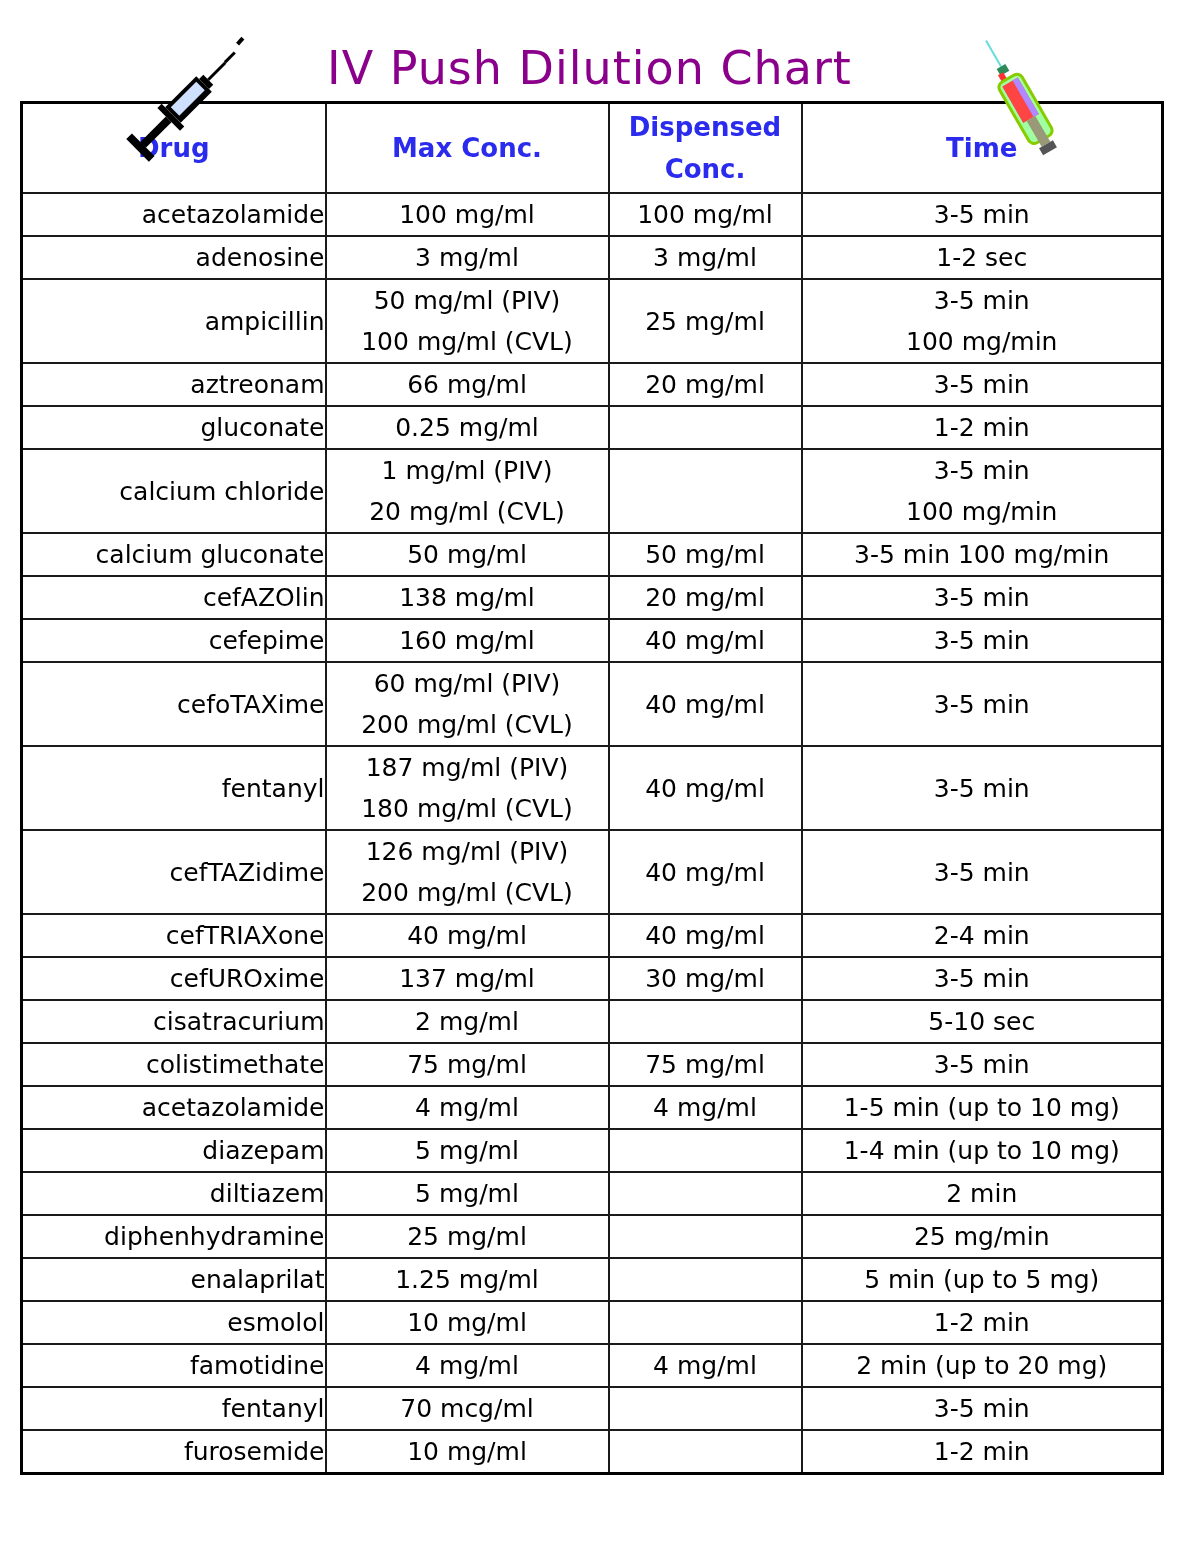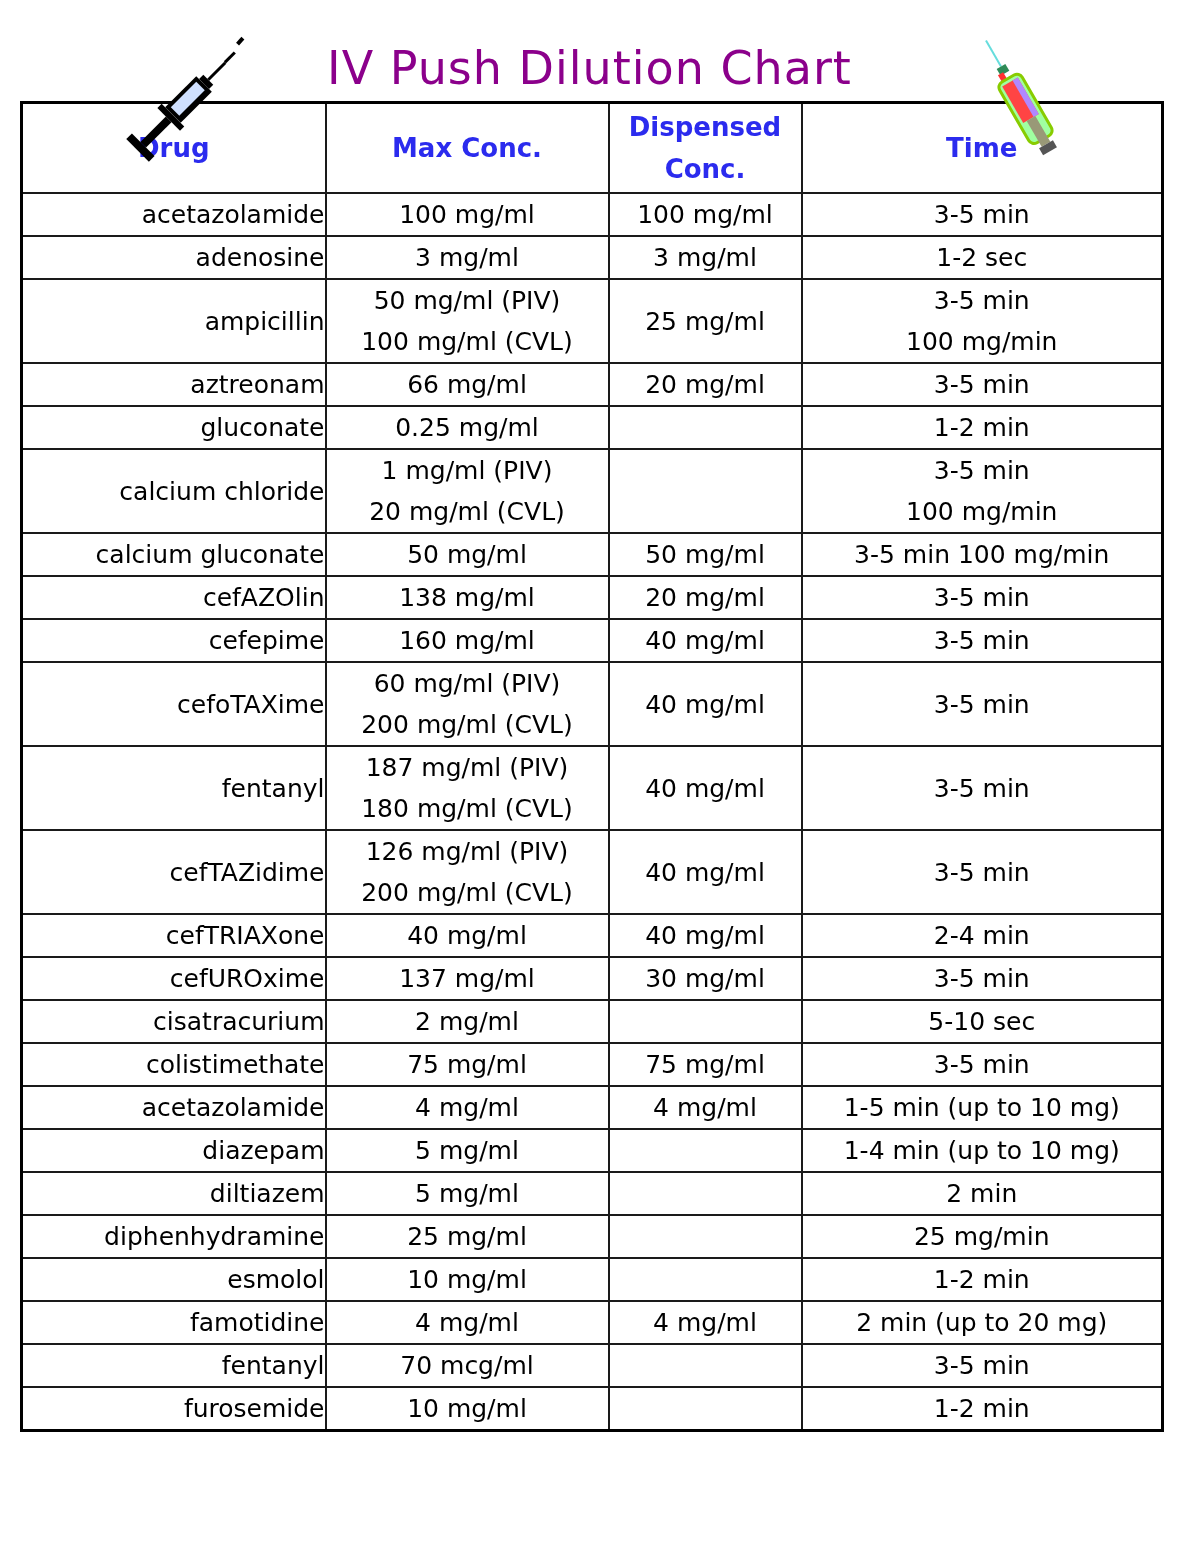--- a/index.html
+++ b/index.html
@@ -249,20 +249,30 @@
         <td class="drug">diphenhydramine</td>
         <td class="center">
           <span class="line">25 mg/ml</span>
         </td>
         <td class="center"></td>
         <td class="center">
           <span class="line">25 mg/min</span>
         </td>
       </tr>
       <tr>
+        <td class="drug">enalaprilat</td>
+        <td class="center">
+          <span class="line">1.25 mg/ml</span>
+        </td>
+        <td class="center"></td>
+        <td class="center">
+          <span class="line">5 min (up to 5 mg)</span>
+        </td>
+      </tr>
+      <tr>
         <td class="drug">esmolol</td>
         <td class="center">
           <span class="line">10 mg/ml</span>
         </td>
         <td class="center"></td>
         <td class="center">
           <span class="line">1-2 min</span>
         </td>
       </tr>
       <tr>

